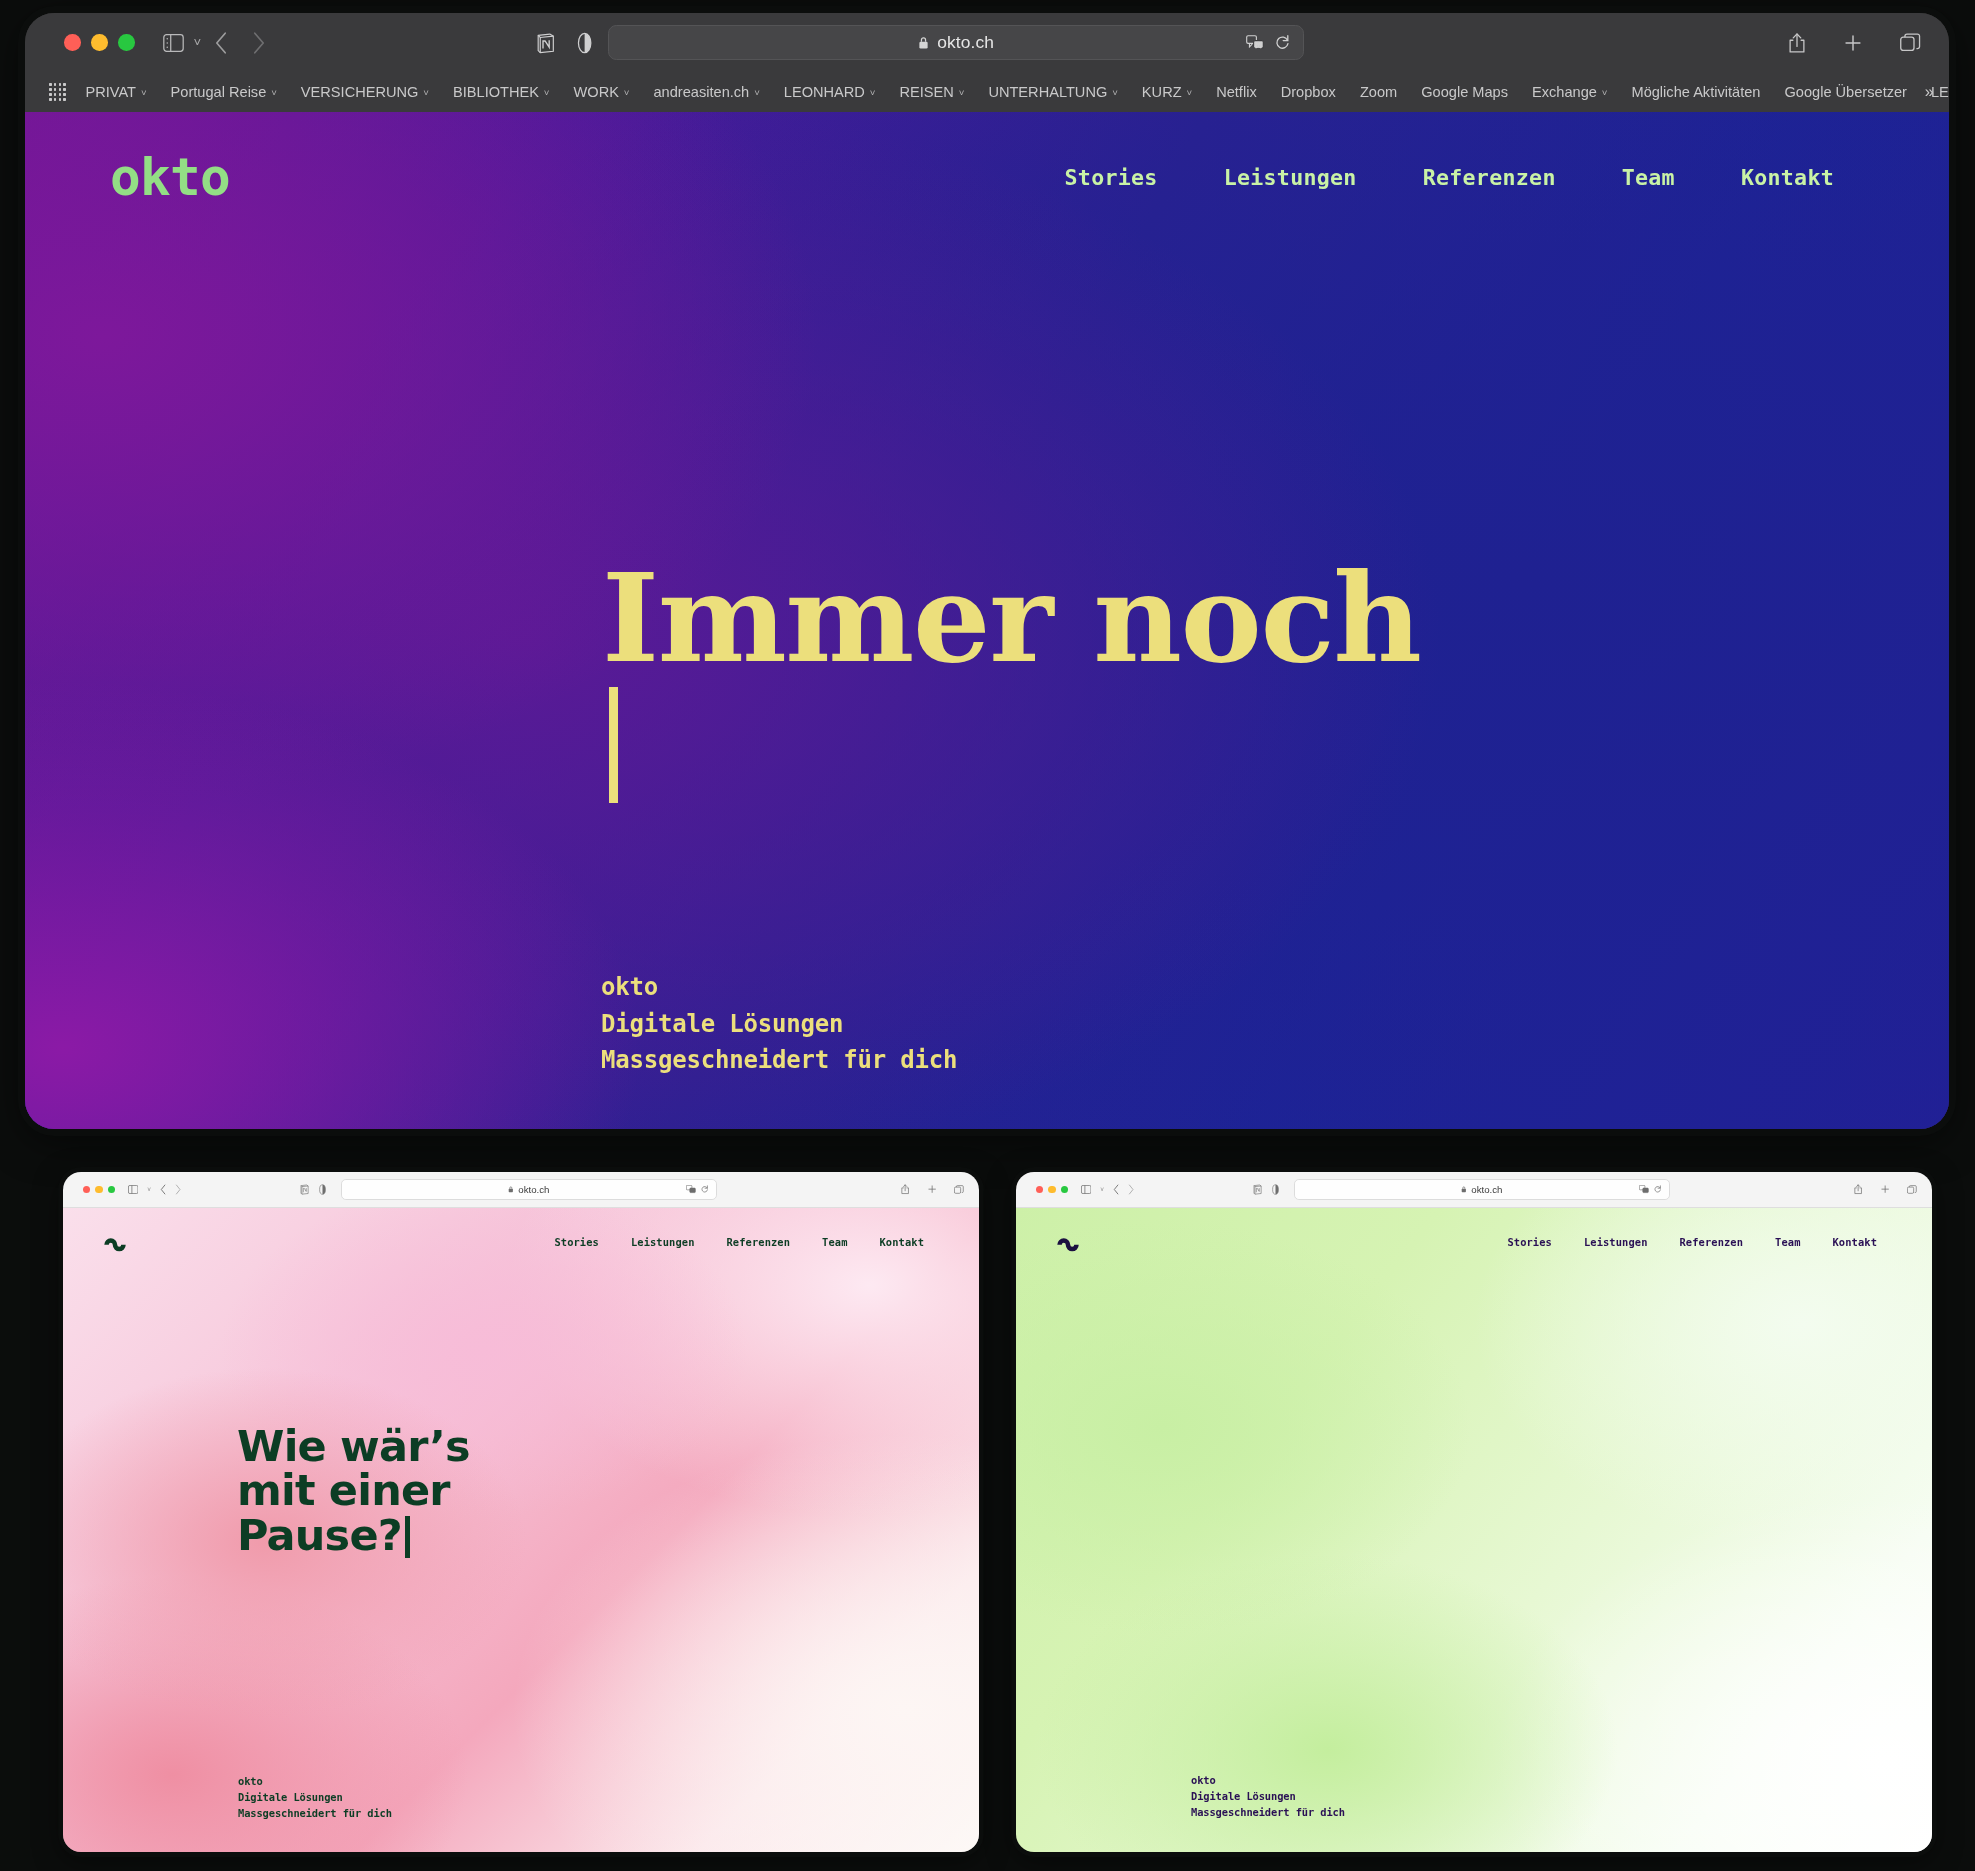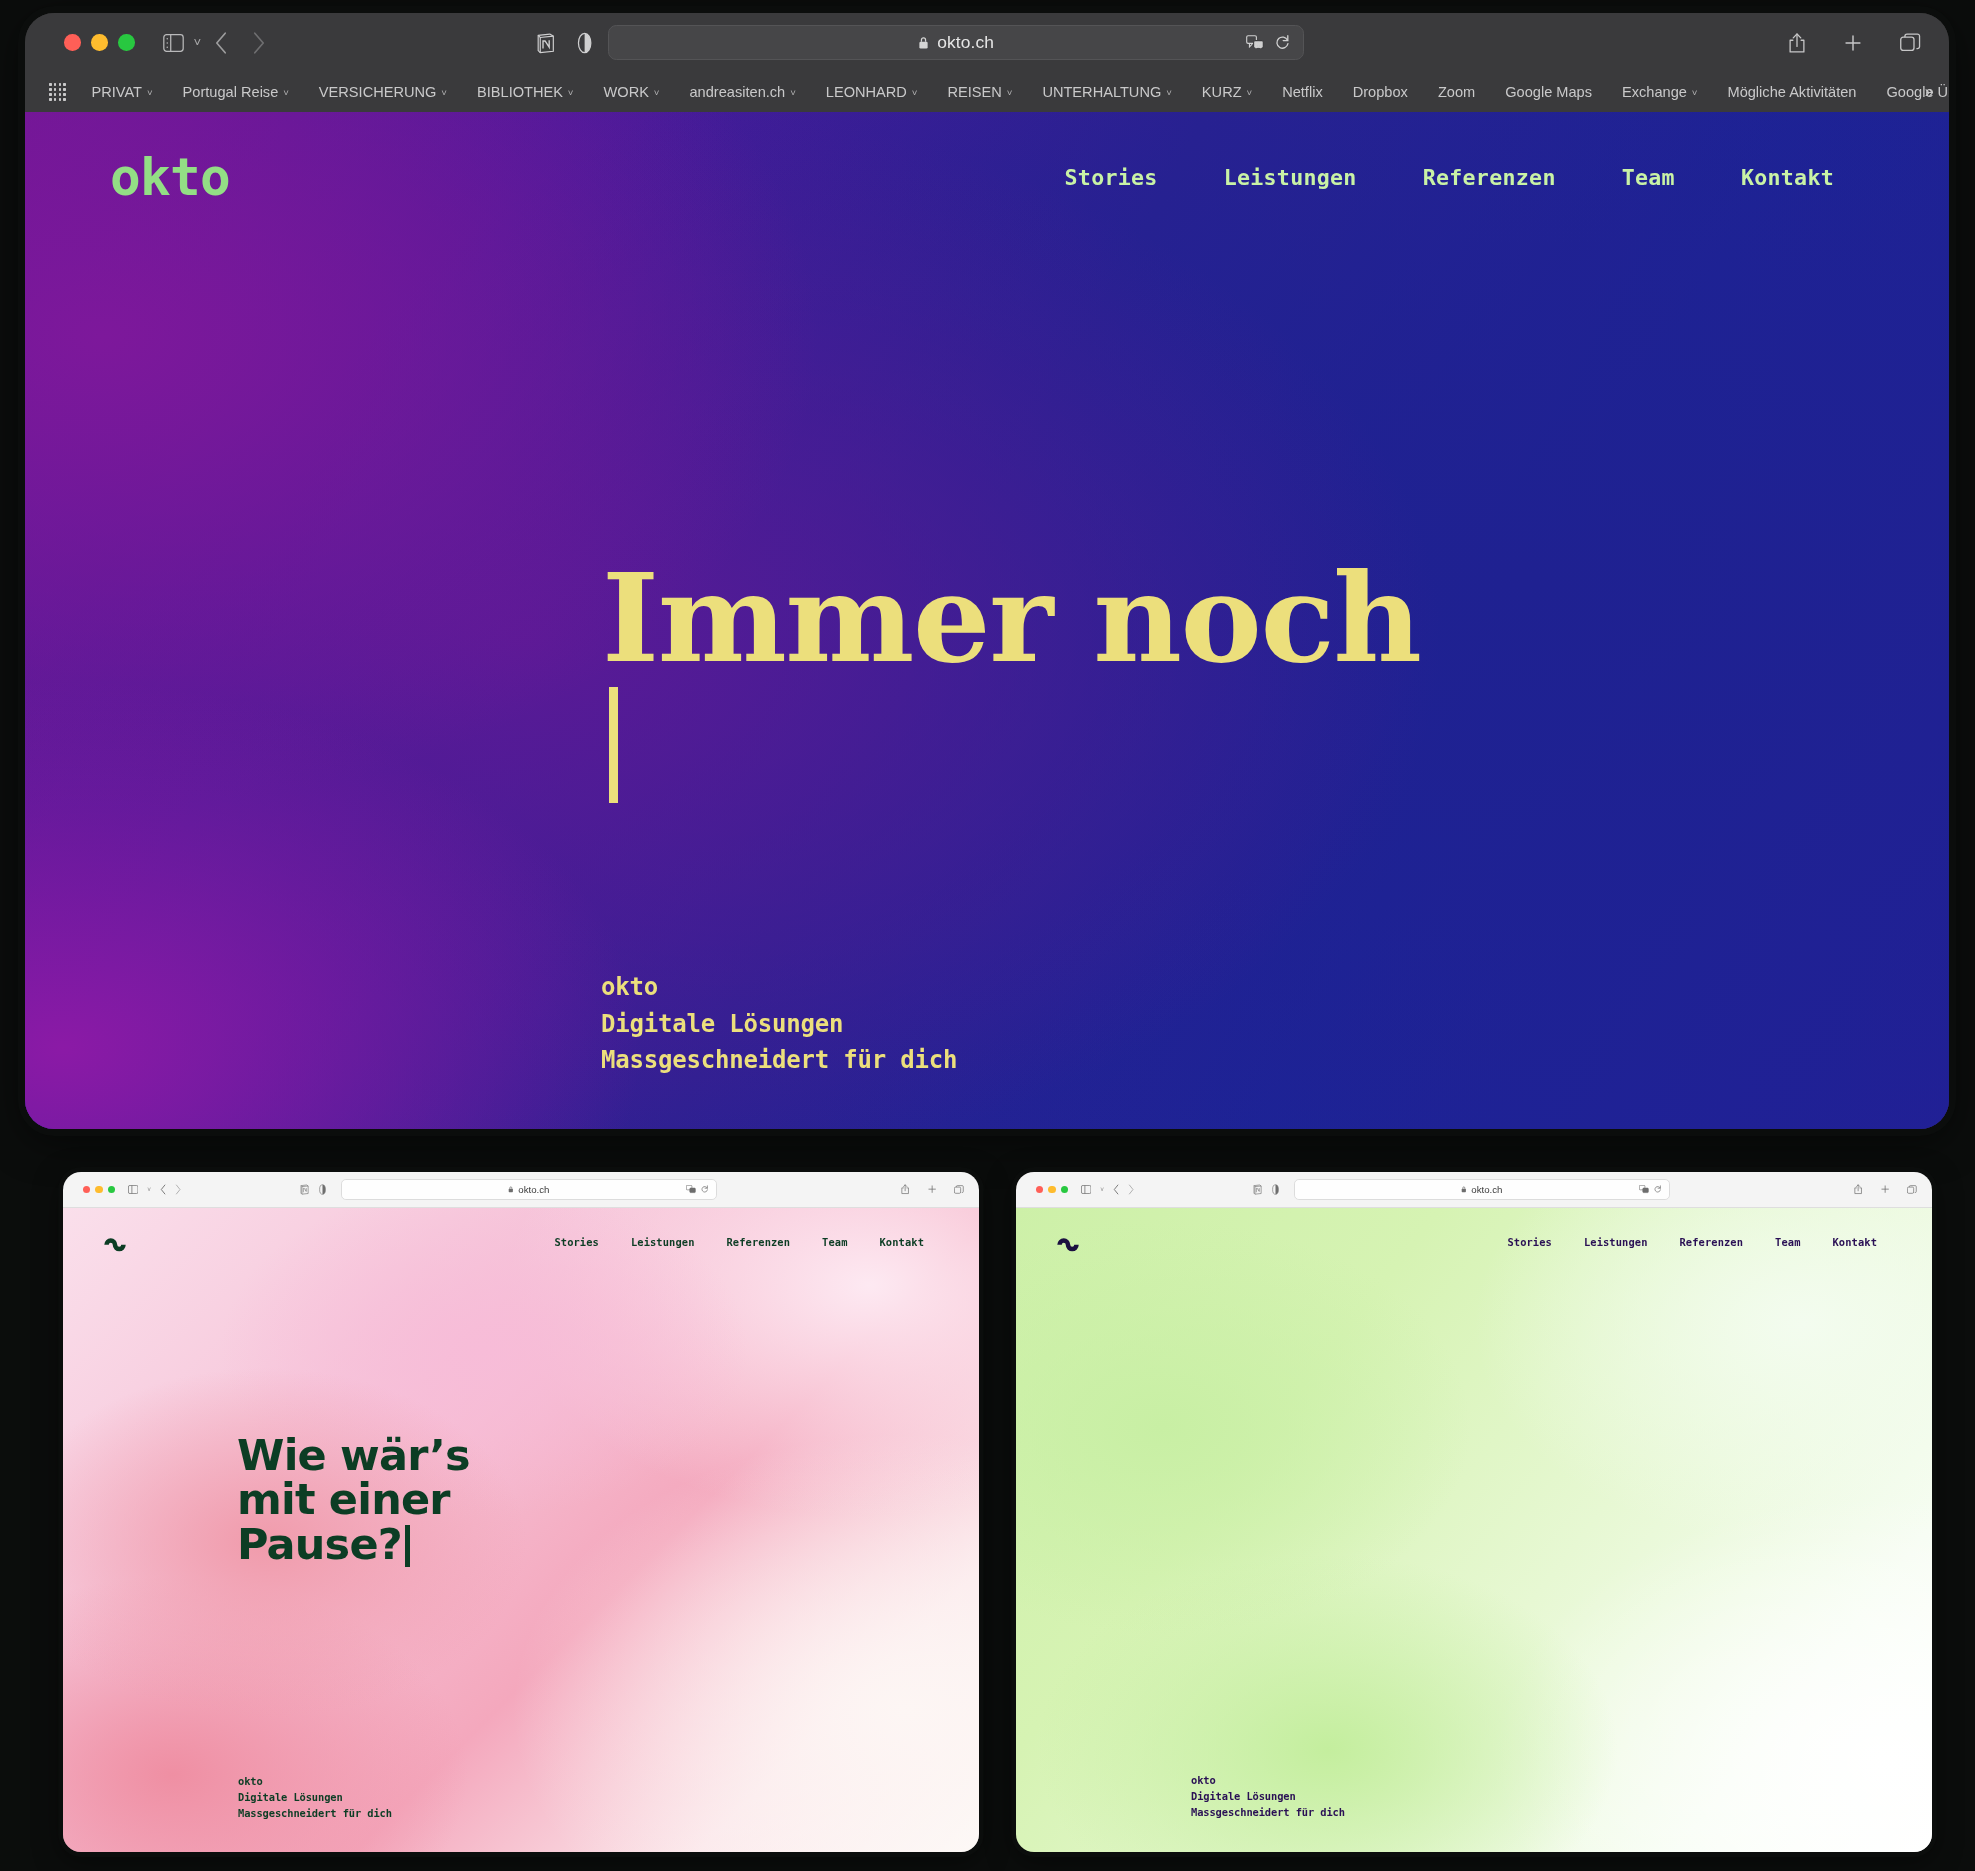--- a/index.html
+++ b/index.html
@@ -87,21 +87,21 @@
   }
   .url-text { color: #e6e6e6; font-size: 17.4px; letter-spacing: 0.1px; }
   .url-right { position: absolute; right: 12.5px; display: flex; gap: 11px; align-items: center; }
 
   .right-icons { position: absolute; right: 28px; display: flex; gap: 38px; align-items: center; }
 
   .bookmarks {
     height: 39px;
     display: flex;
     align-items: center;
-    gap: 12px;
+    gap: 6px;
     padding: 0 40px 0 21px;
     background: #3a3a3c;
     position: relative;
     overflow: hidden;
   }
   .bm {
     color: #c9c9ca;
     font-size: 14.6px;
     white-space: nowrap;
     display: flex;
@@ -305,21 +305,21 @@
     letter-spacing: -0.1px;
   }
 
   
   #win-pink .nav-sm a, #win-pink .hero-sm .line, #win-pink .tagline-sm { color: #0c3d24; }
   #win-pink .caret-sm { background: #0c3d24; }
   
   #win-green .nav-sm a, #win-green .hero-sm .line, #win-green .tagline-sm { color: #2a1055; }
   #win-green .caret-sm { background: #2a1055; }
 
-  #win-pink .hero-sm  { left: 174px; top: 225px; }
+  #win-pink .hero-sm  { left: 174px; top: 216px; }
   #win-pink .tagline-sm { left: 175px; bottom: 31px; }
   #win-green .hero-sm { left: 175px; top: 230px; }
   #win-green .tagline-sm { left: 175px; bottom: 32px; }
 </style>
 </head>
 <body>
 
 <div id="root">
 
   <div class="mac-window-main">

